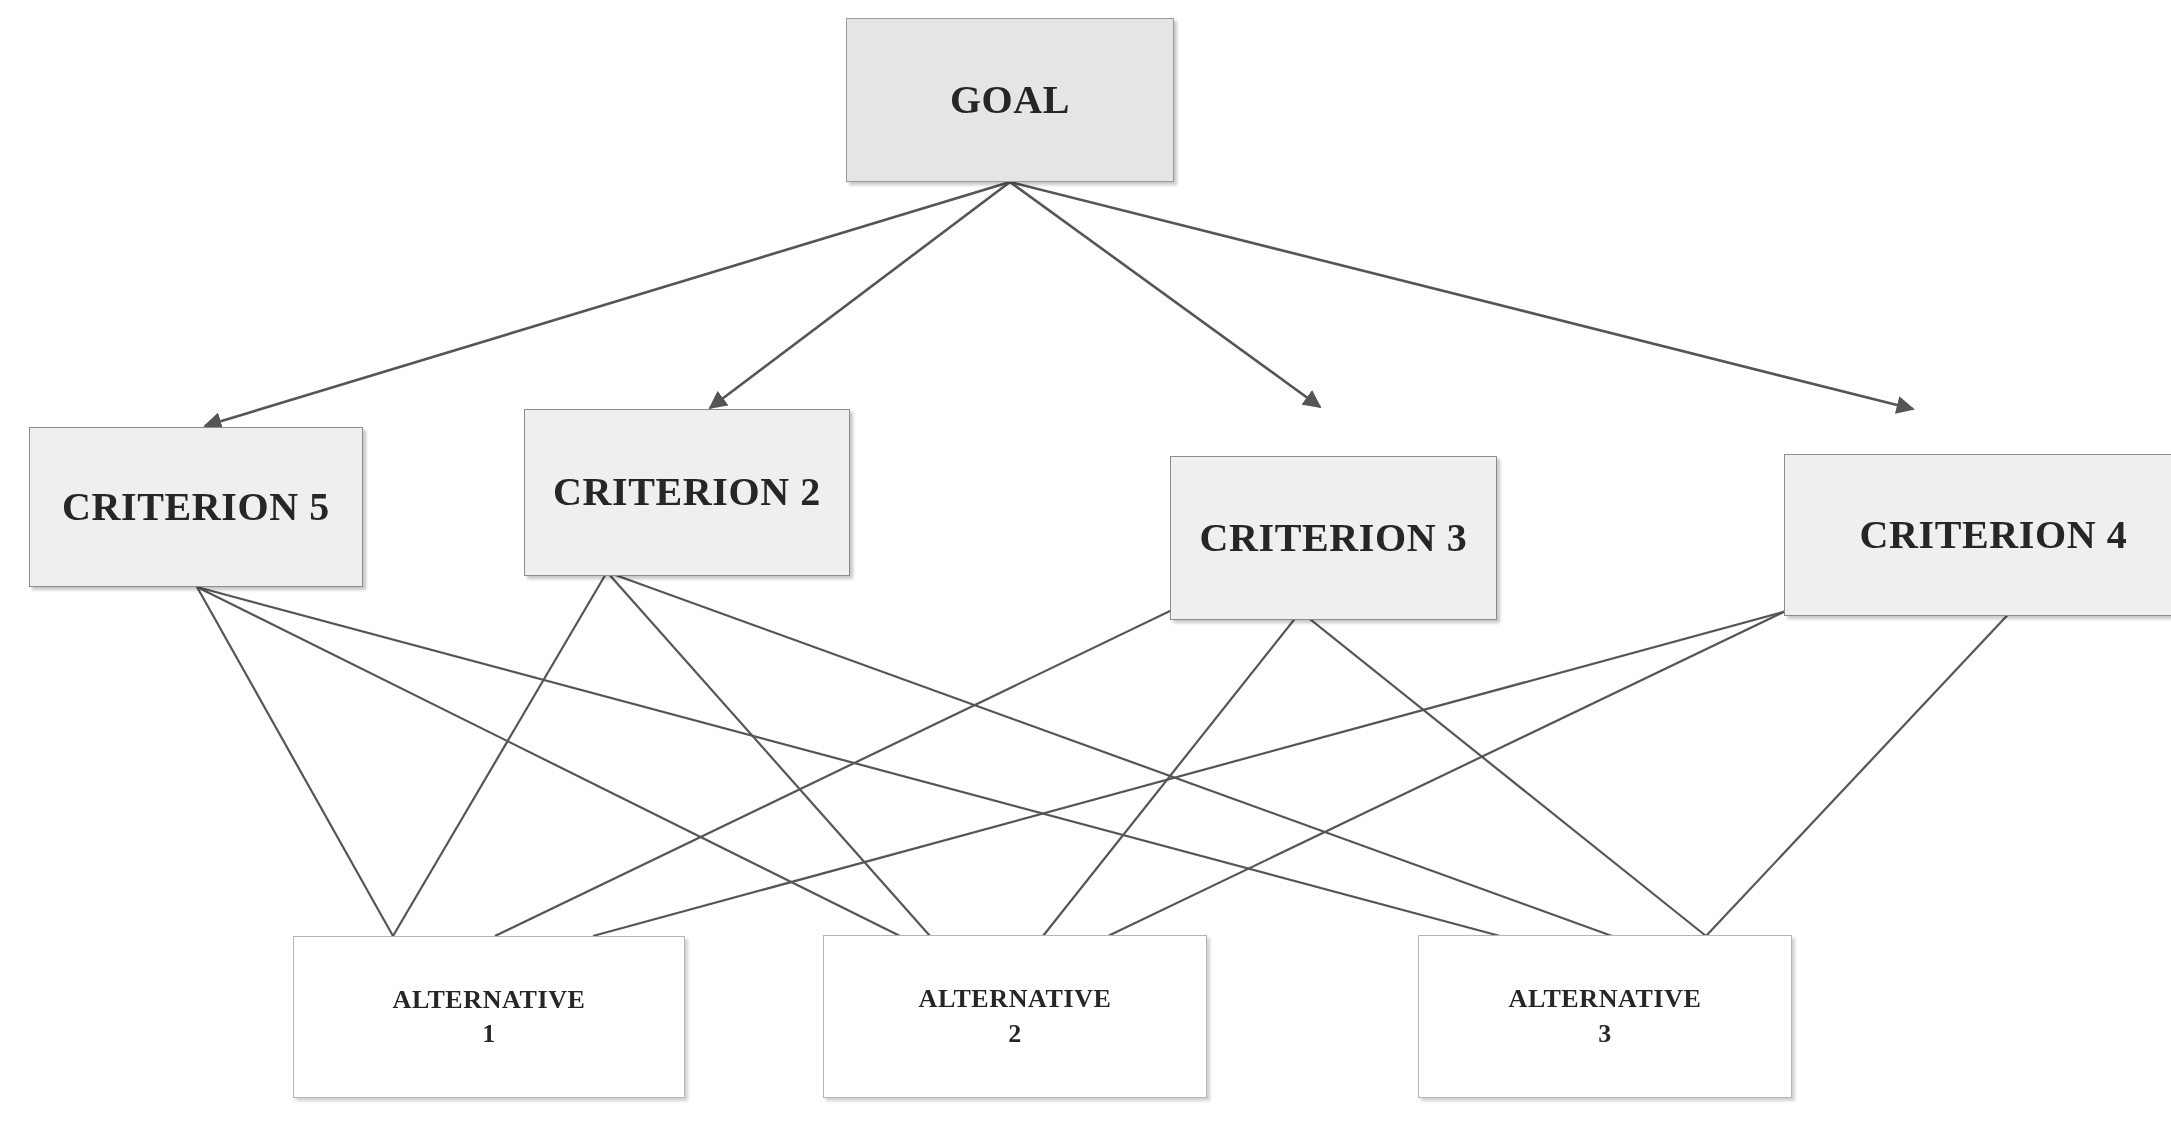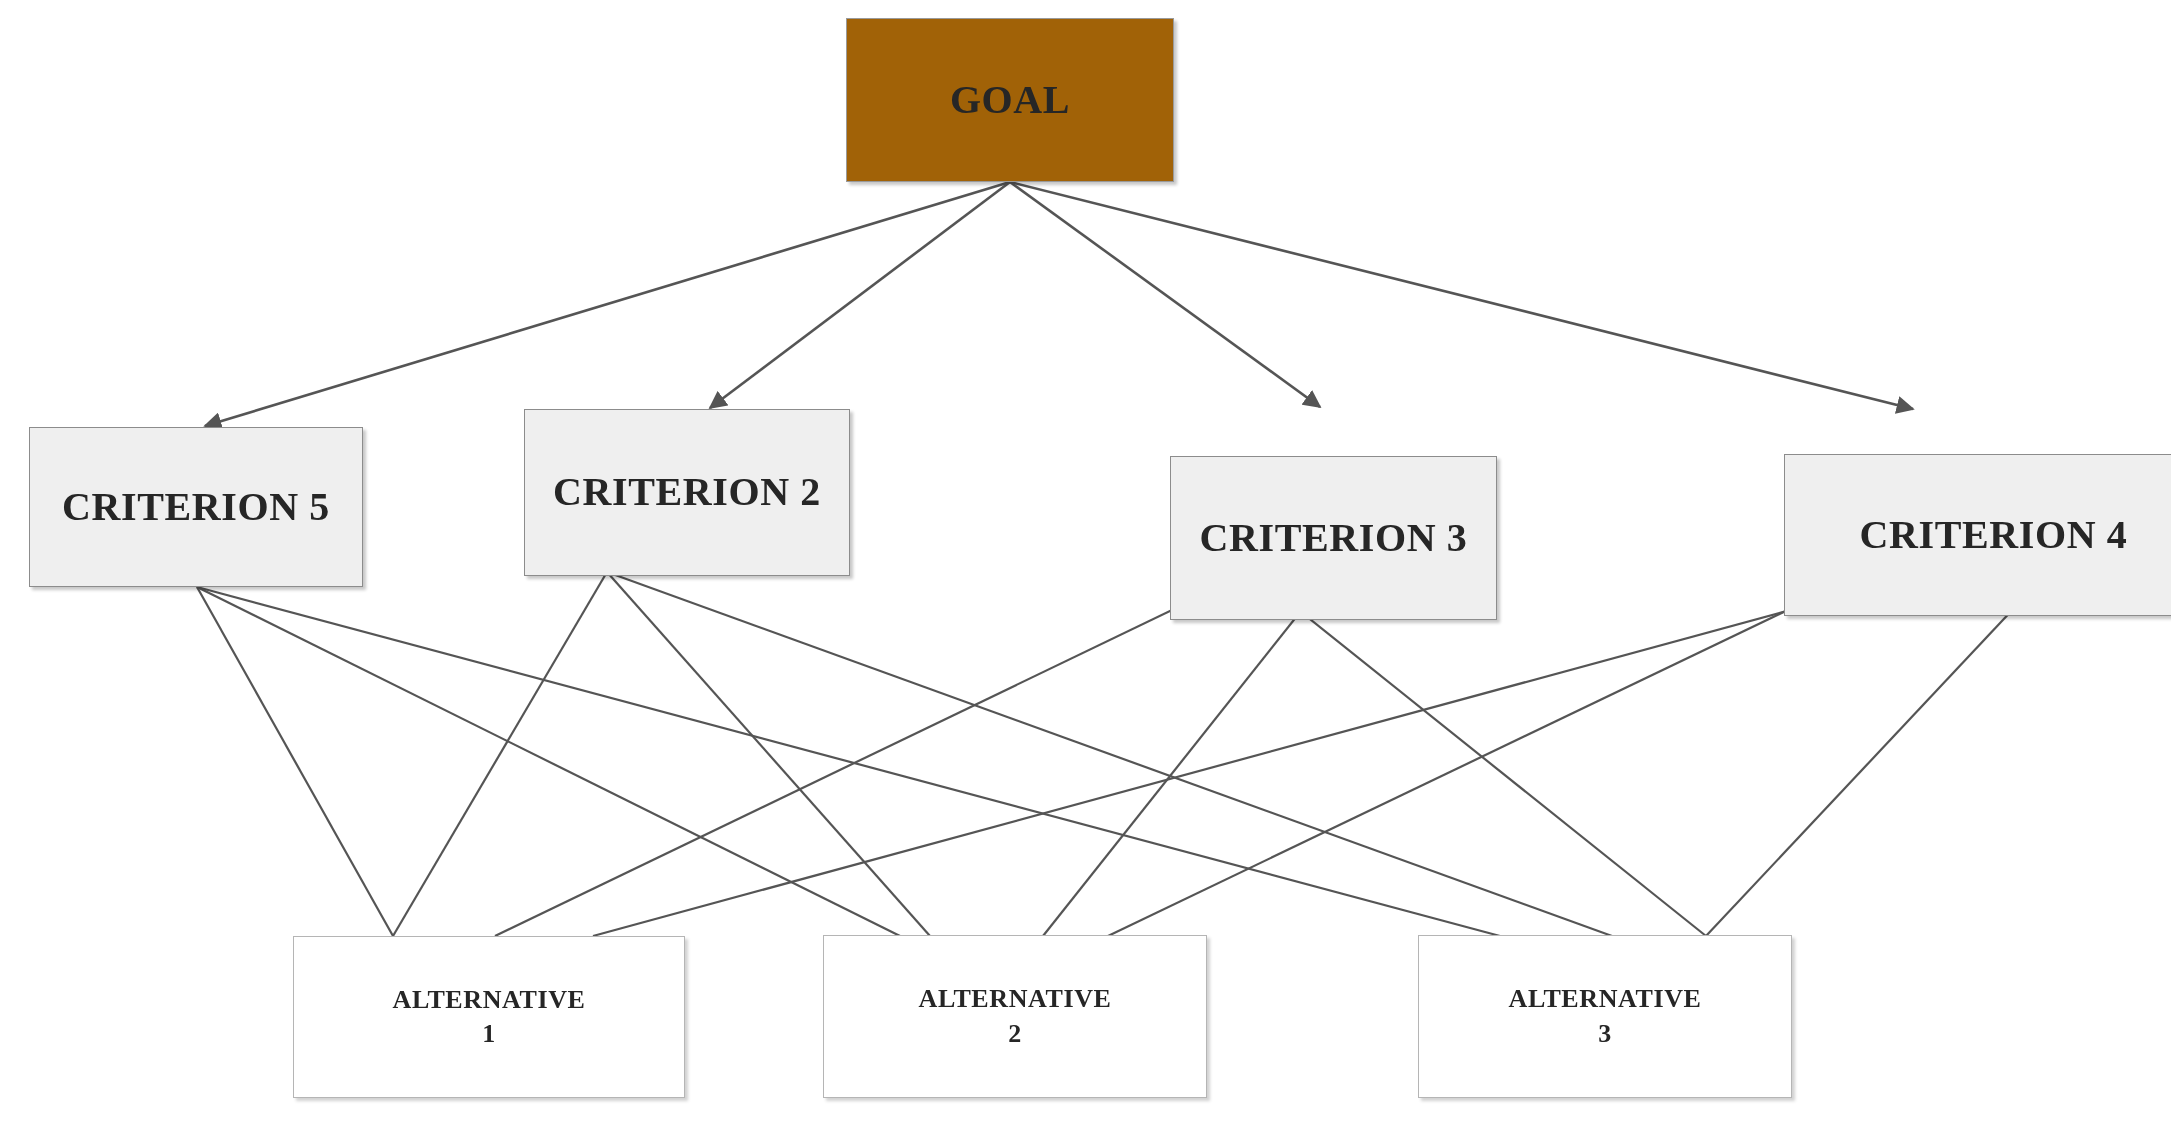--- a/index.html
+++ b/index.html
@@ -33,21 +33,21 @@
     align-items: center;
     justify-content: center;
     text-align: center;
     font-family: "Liberation Serif", "DejaVu Serif", serif;
     font-weight: bold;
     color: #262626;
     letter-spacing: 0.6px;
     line-height: 1.32;
   }
   .node-goal {
-    background: #a16207;
+    background: #e5e5e5;
     border: 1px solid #9a9a9a;
     box-shadow: 3px 3px 3px rgba(0,0,0,0.22);
     font-size: 40px;
   }
   .node-criterion {
     background: #efefef;
     border: 1px solid #8c8c8c;
     box-shadow: 3px 3px 3px rgba(0,0,0,0.22);
     font-size: 40px;
   }

